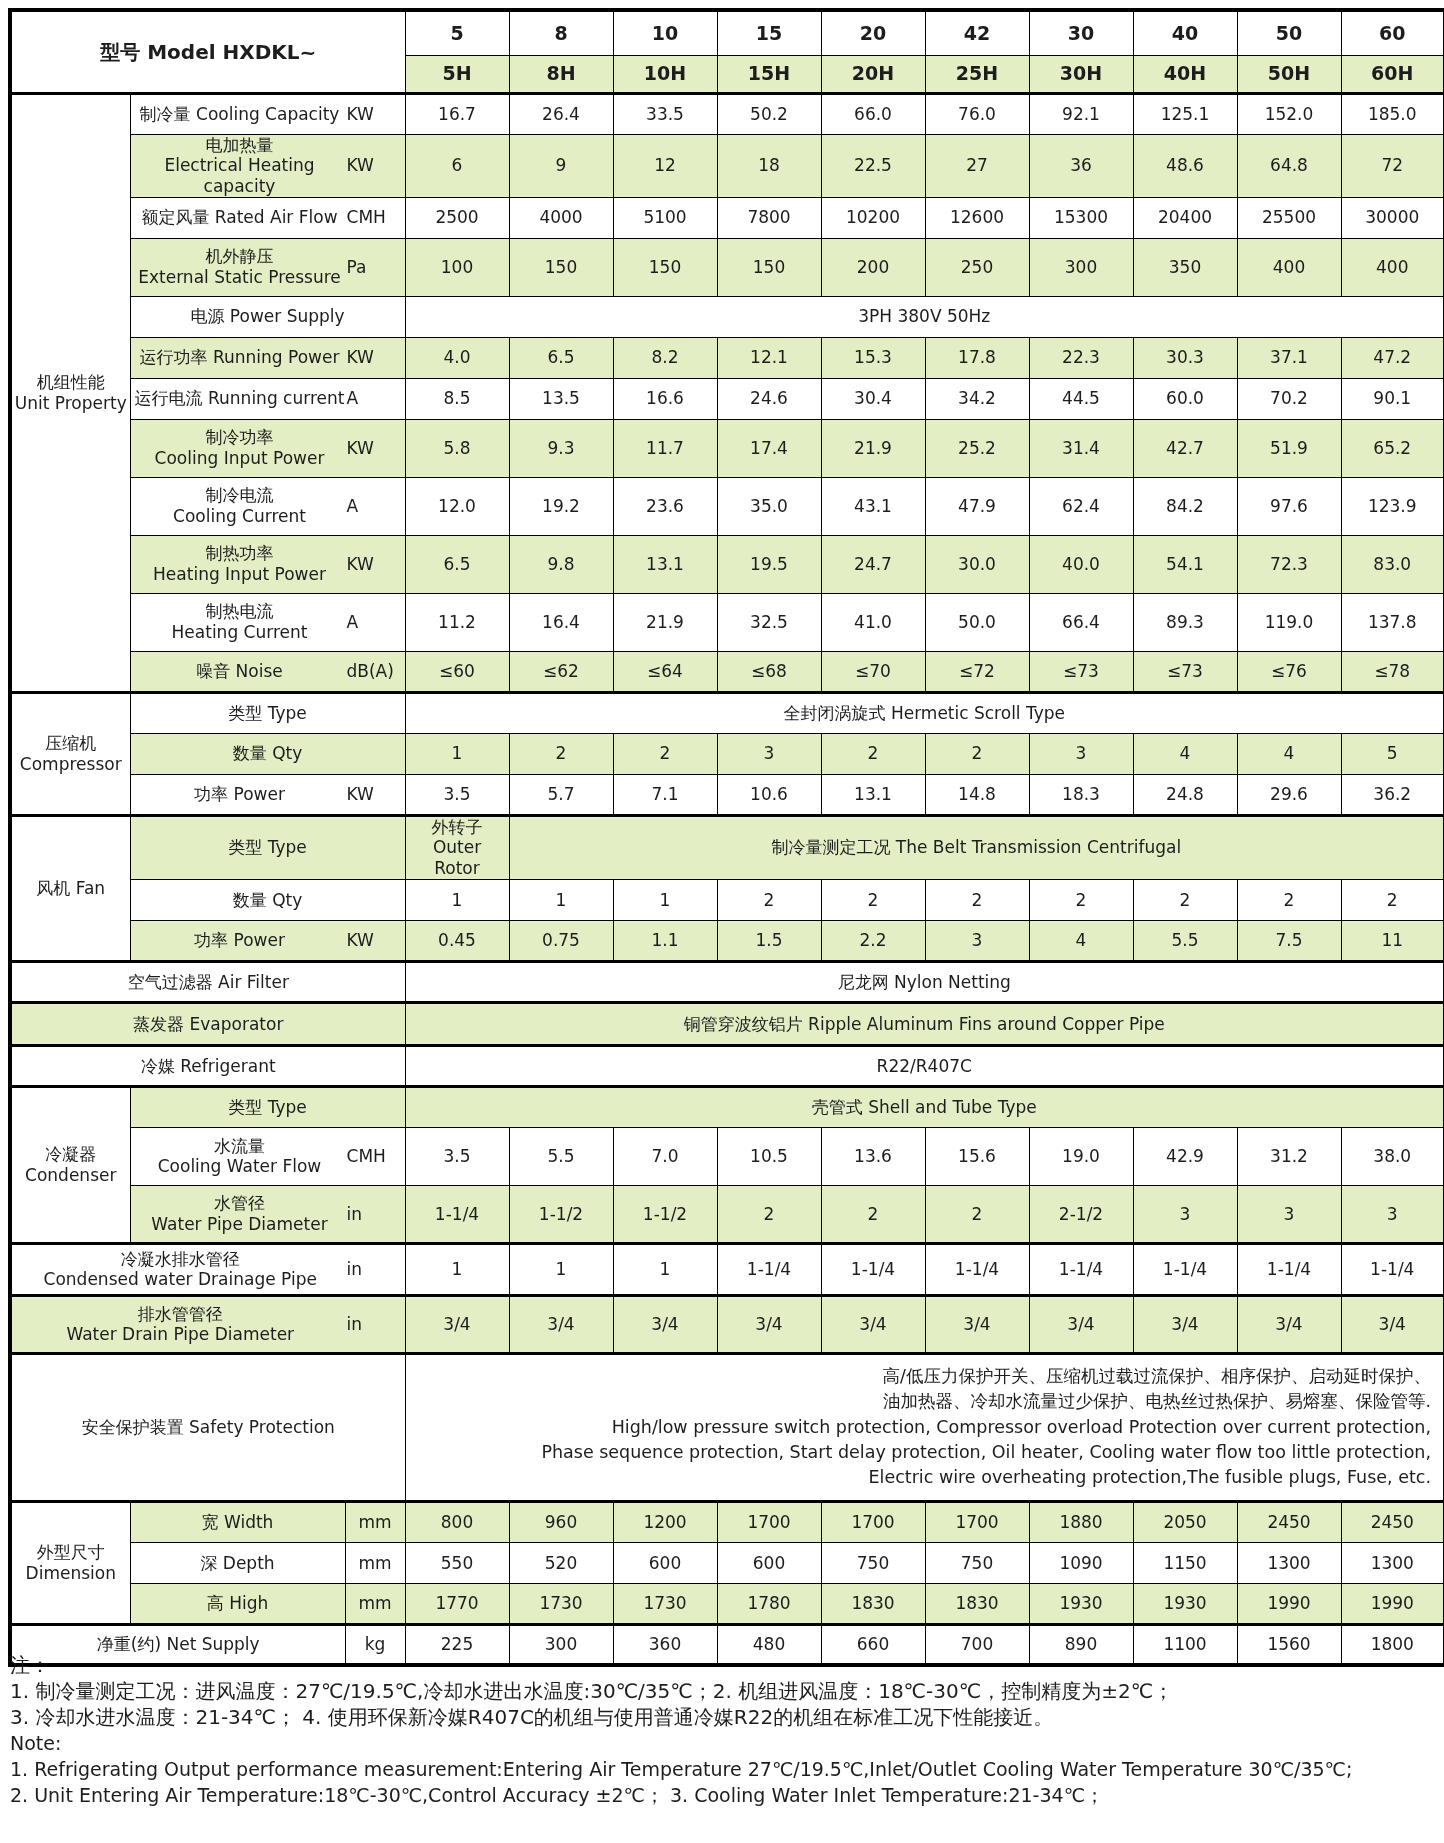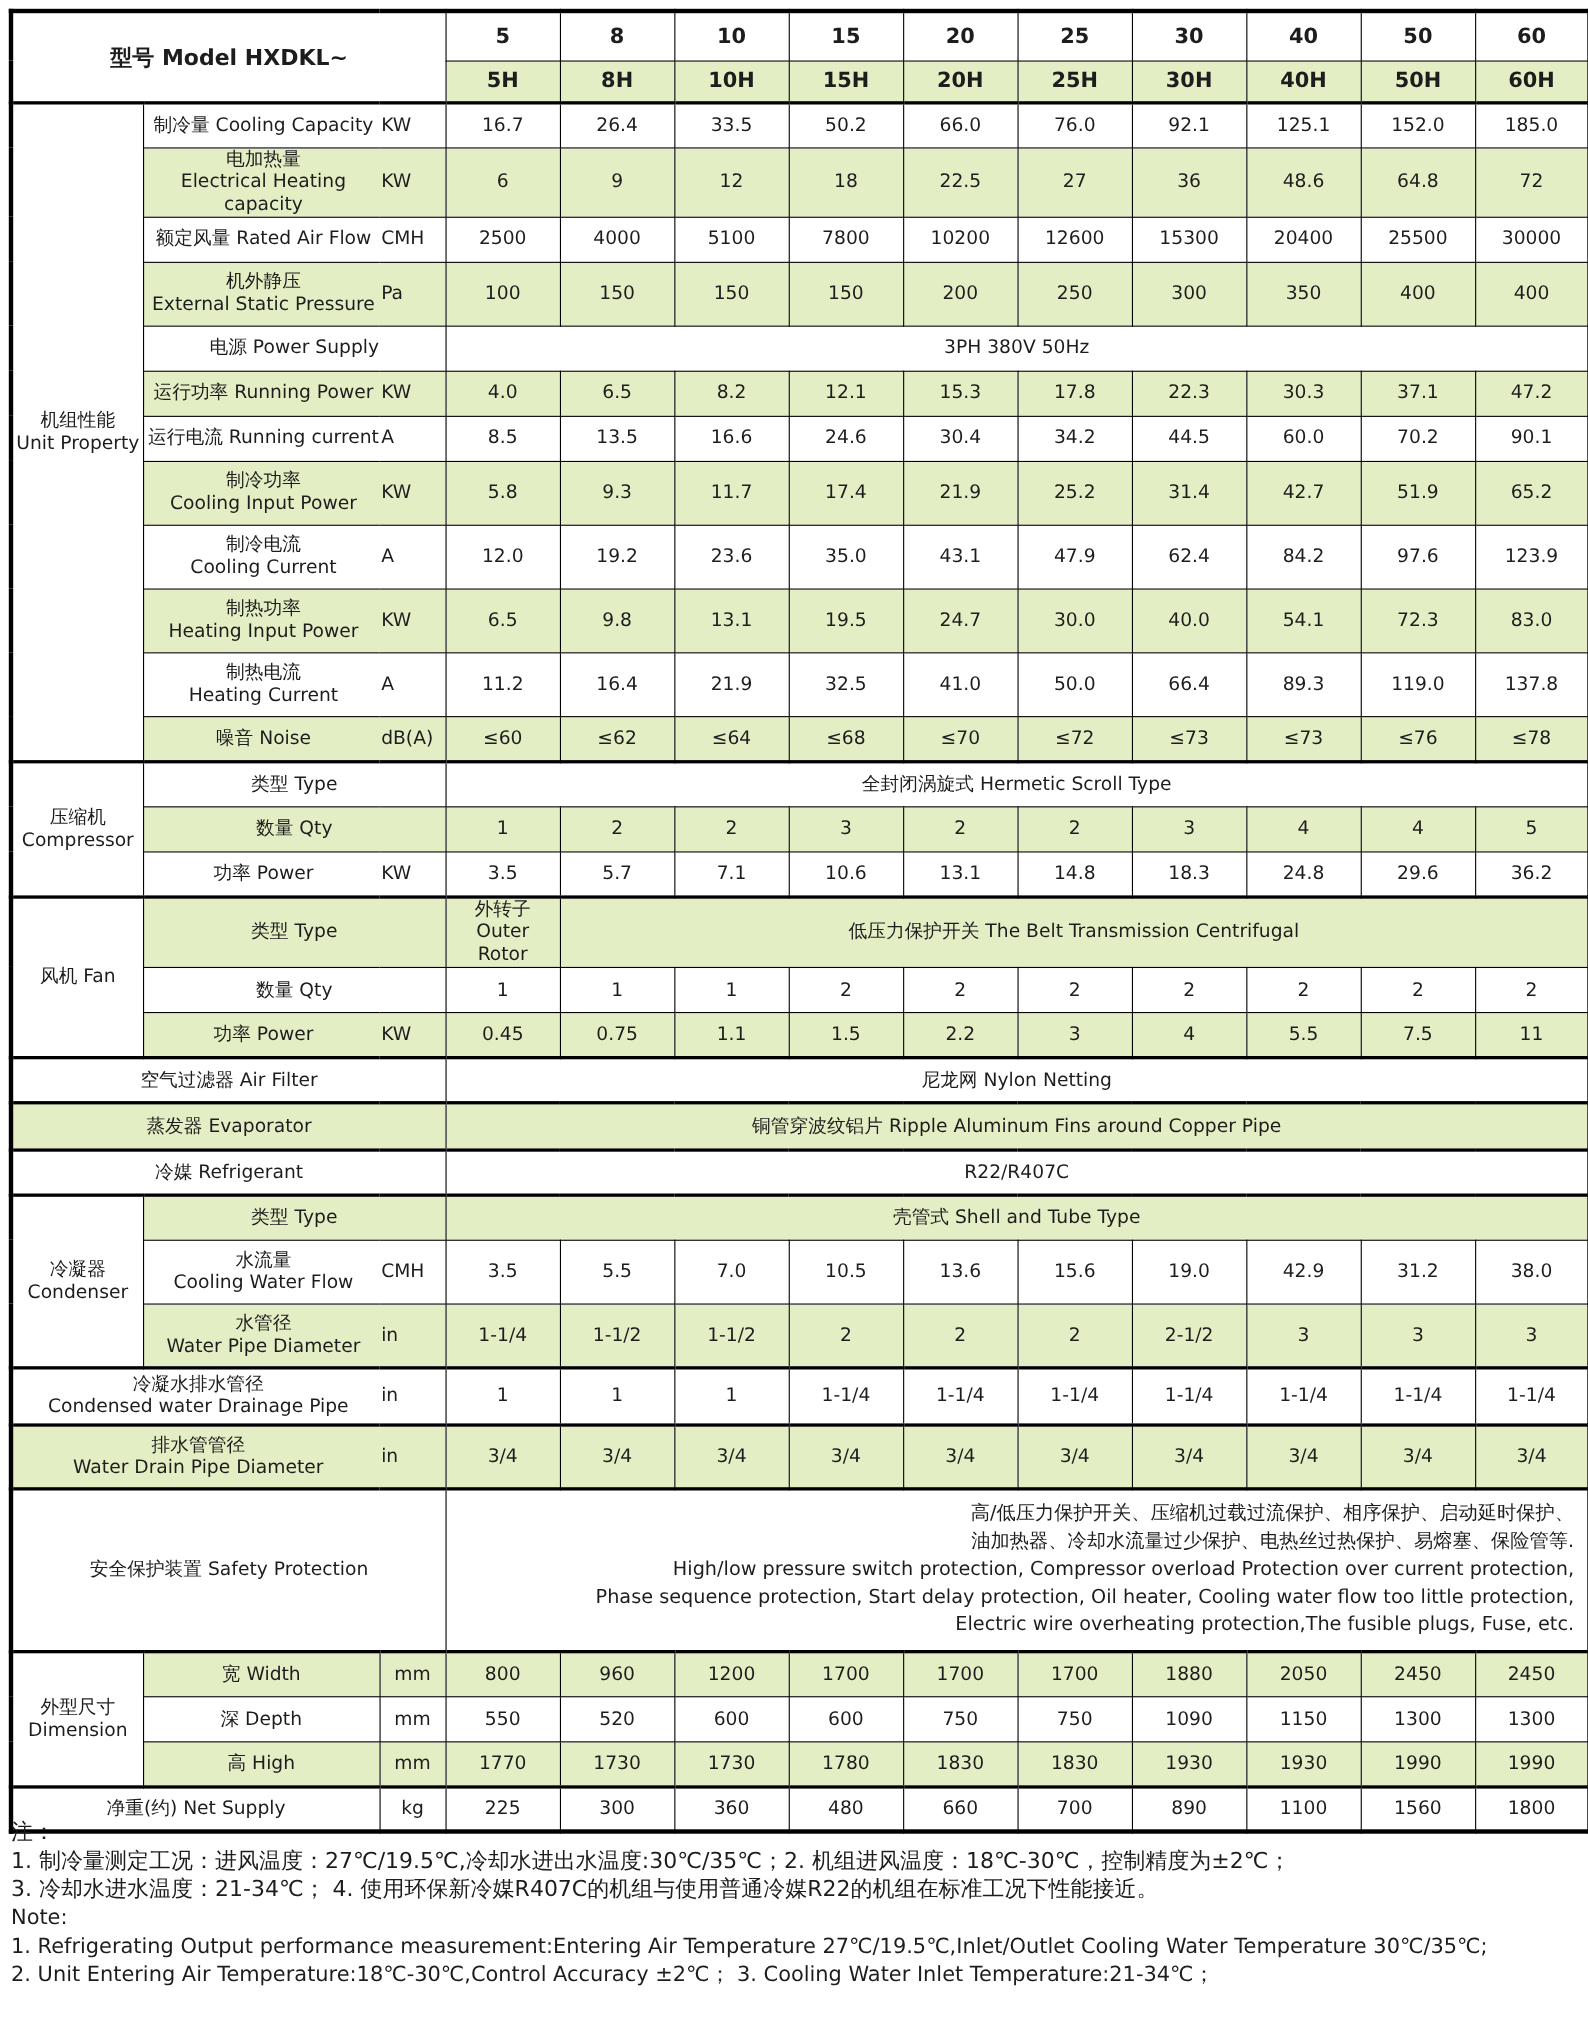--- a/index.html
+++ b/index.html
@@ -54,21 +54,21 @@
         <col style="width:104px">
     </colgroup>
     <thead>
         <tr class="h45">
           <th colspan="3" rowspan="2" class="model">型号  Model HXDKL~</th>
           <th>5</th>
           <th>8</th>
           <th>10</th>
           <th>15</th>
           <th>20</th>
-          <th>25</th>
+          <th>42</th>
           <th>30</th>
           <th>40</th>
           <th>50</th>
           <th>60</th>
         </tr>
         <tr class="green h38">
           <th>5H</th>
           <th>8H</th>
           <th>10H</th>
           <th>15H</th>
@@ -266,21 +266,21 @@
           <td>18.3</td>
           <td>24.8</td>
           <td>29.6</td>
           <td>36.2</td>
         </tr>
         <tr class="green sec h50">
           <td rowspan="3" class="group">风机  Fan</td>
           <td colspan="2">类型  Type</td>
           <td class="small">外转子
 Outer Rotor</td>
-          <td colspan="9" class="mid">低压力保护开关 The Belt Transmission Centrifugal</td>
+          <td colspan="9" class="mid">制冷量测定工况 The Belt Transmission Centrifugal</td>
         </tr>
         <tr class="h40">
           <td colspan="2">数量  Qty</td>
           <td>1</td>
           <td>1</td>
           <td>1</td>
           <td>2</td>
           <td>2</td>
           <td>2</td>
           <td>2</td>

